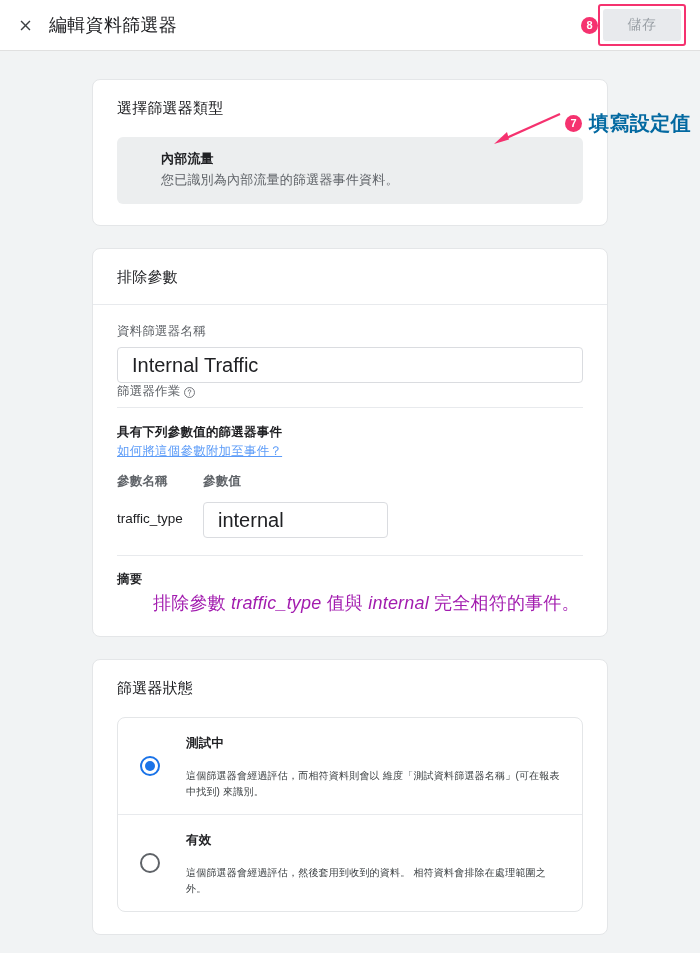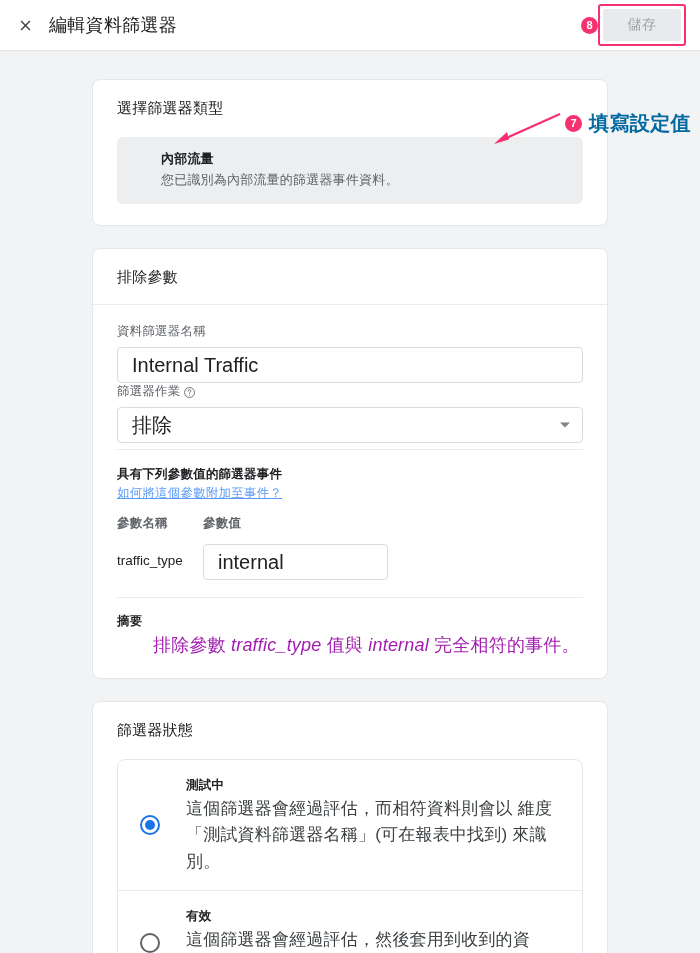--- a/index.html
+++ b/index.html
@@ -301,23 +301,23 @@
     background: #1a73e8;
   }
   .radio-text { flex: 1 1 auto; }
   .radio-title {
     font-size: 12.5px;
     font-weight: bold;
     color: #202124;
     letter-spacing: .2px;
   }
   .radio-desc {
-    font-size: 17px;
+    font-size: 10px;
     color: #3c4043;
-    margin-top: 2px;
+    margin-top: 16px;
     line-height: 1.55;
     letter-spacing: .2px;
   }
 </style>
 </head>
 <body>
 
 <div class="topbar">
   <div class="close-btn">
     <svg width="17" height="17" viewBox="0 0 24 24" aria-hidden="true">
@@ -366,24 +366,20 @@
         <div class="field-label">
           <span>篩選器作業</span>
           <span class="help-icon">
             <svg width="13" height="13" viewBox="0 0 24 24" aria-hidden="true">
               <circle cx="12" cy="12" r="9.2" fill="none" stroke="currentColor" stroke-width="1.6"></circle>
               <path d="M12 16.6v.1" stroke="currentColor" stroke-width="2" stroke-linecap="round"></path>
               <path d="M9.6 9.4a2.4 2.4 0 1 1 3.3 2.2c-.6.3-.9.8-.9 1.5v.5" fill="none" stroke="currentColor" stroke-width="1.6" stroke-linecap="round"></path>
             </svg>
           </span>
         </div>
-        <div class="select-wrap">
-          <input class="text-input select-input" type="text" readonly="" value="排除" style="">
-          <span class="select-caret"></span>
-        </div>
       </div>
 
       <div class="divider"></div>
     </div>
 
     <div class="param-section">
       <div class="section-strong">具有下列參數值的篩選器事件</div>
       <a class="param-link">如何將這個參數附加至事件？</a>
 
       <div class="param-grid">

